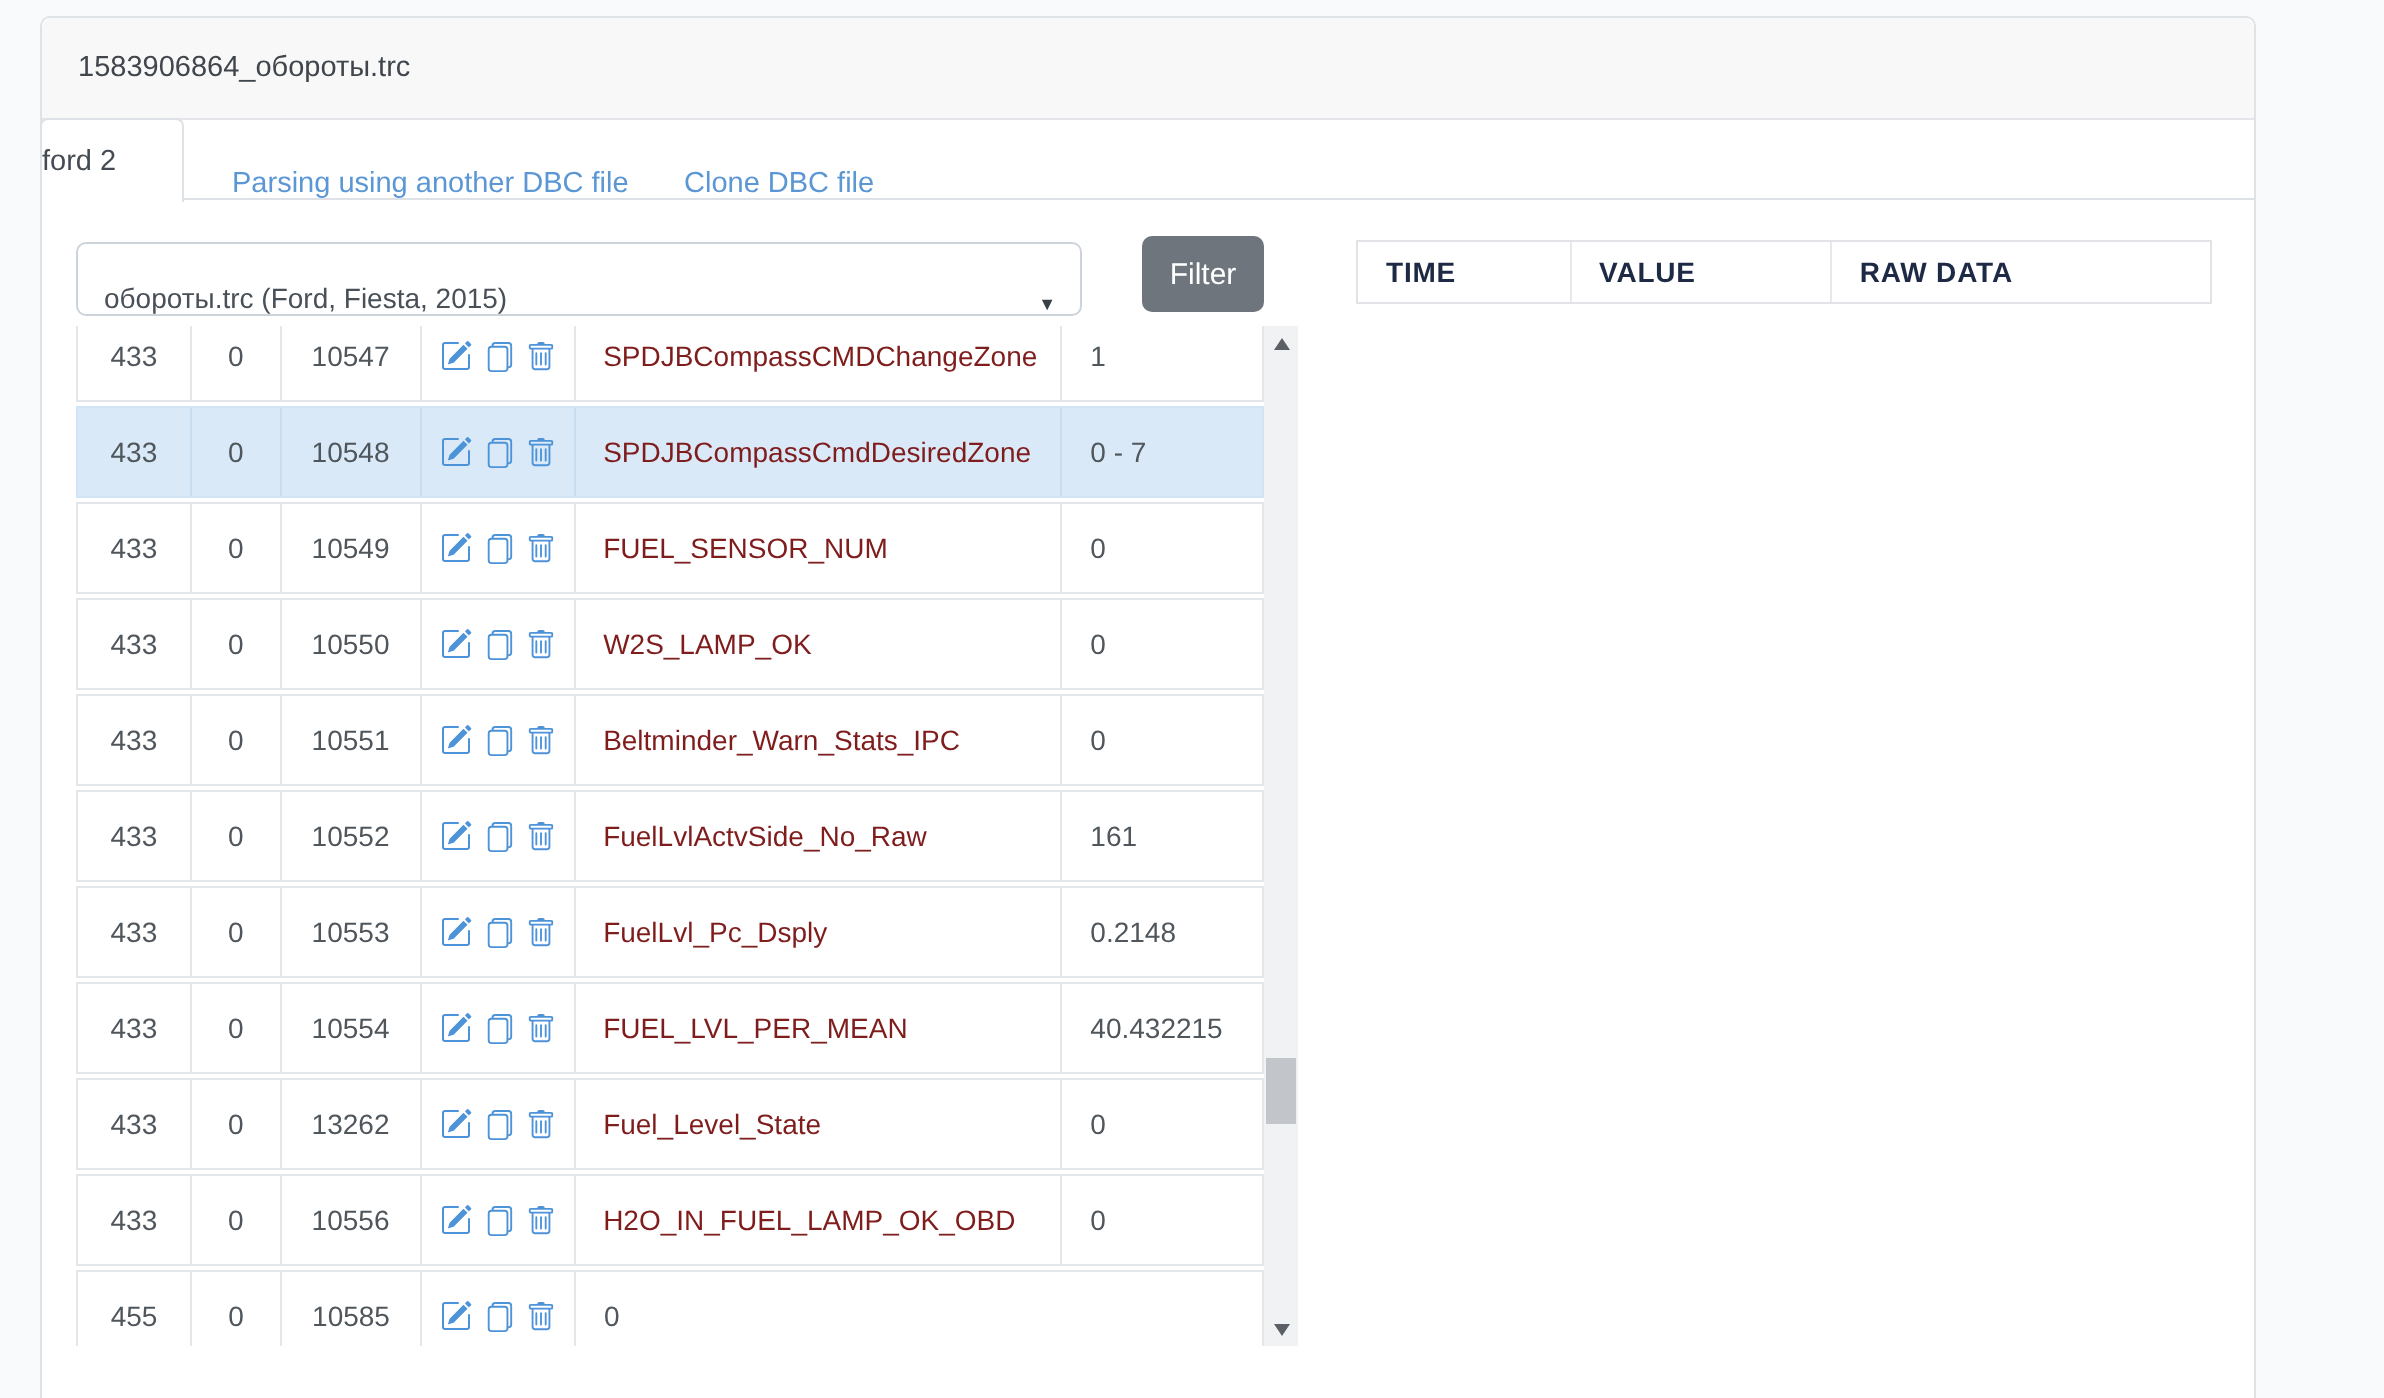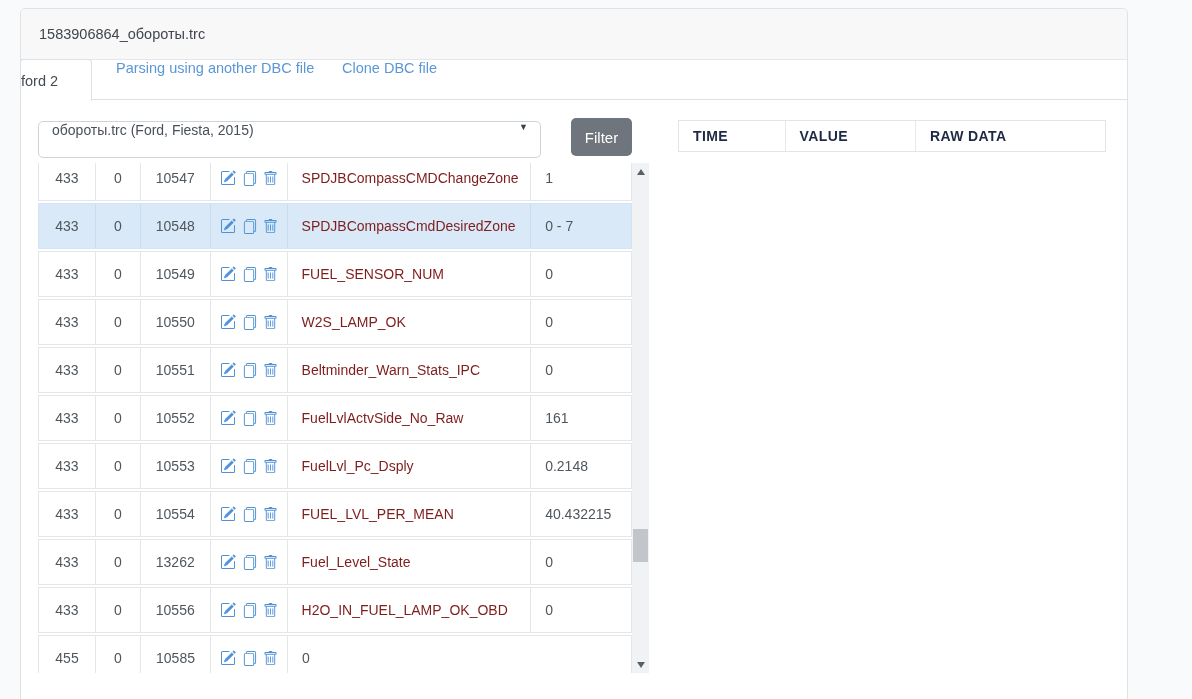--- a/index.html
+++ b/index.html
@@ -10,30 +10,30 @@
     background:#fff; border:1px solid #e0e3e6; border-radius:5px 5px 0 0; }
 
   .card-header { height:51px; background:#f8f8f9; border-bottom:1px solid #e4e6e9;
     border-radius:5px 5px 0 0; display:flex; align-items:center; padding-left:18px;
     font-size:14.5px; color:#40464c; }
 
   .tabs { position:relative; height:40px; border-bottom:1px solid #dee2e6; background:#fff; }
   .tab-active { position:absolute; left:-1px; top:-1px; width:72px; height:42px; z-index:2;
     background:#fff; border:1px solid #dee2e6; border-bottom:none; border-radius:4px 4px 0 0;
     display:flex; align-items:center; justify-content:flex-start; font-size:14.5px; color:#444b52; }
-  .tab-link { position:absolute; top:0; height:40px; display:flex; align-items:flex-start;
+  .tab-link { position:absolute; top:0; height:40px; display:flex; align-items:flex-end;
     font-size:14.5px; color:#5b97d5; cursor:pointer; }
   .tab-link.l1 { left:95px; }
   .tab-link.l2 { left:321px; }
 
   .main { position:relative; }
 
   .dropdown { position:absolute; left:17px; top:21px; width:503px; height:37px;
     background:#fff; border:1px solid #ccd3da; border-radius:5px;
-    display:flex; align-items:flex-start; padding:0 12px 0 13px;
+    display:flex; align-items:flex-end; padding:0 12px 0 13px;
     font-size:14px; color:#495057; }
   .dropdown .caret { margin-left:auto; font-size:9px; color:#394046; }
 
   .filter-btn { position:absolute; left:550px; top:18px; width:61px; height:38px;
     background:#6e757c; border:none; border-radius:5px; color:#fff; font-size:15px;
     font-family:"Liberation Sans", sans-serif; cursor:pointer; }
 
   .result-table { position:absolute; left:657px; top:20px; width:428px; height:32px;
     background:#fff; border:1px solid #e2e4e8; display:flex; }
   .result-table .hcell { display:flex; align-items:center; padding-left:14px;

